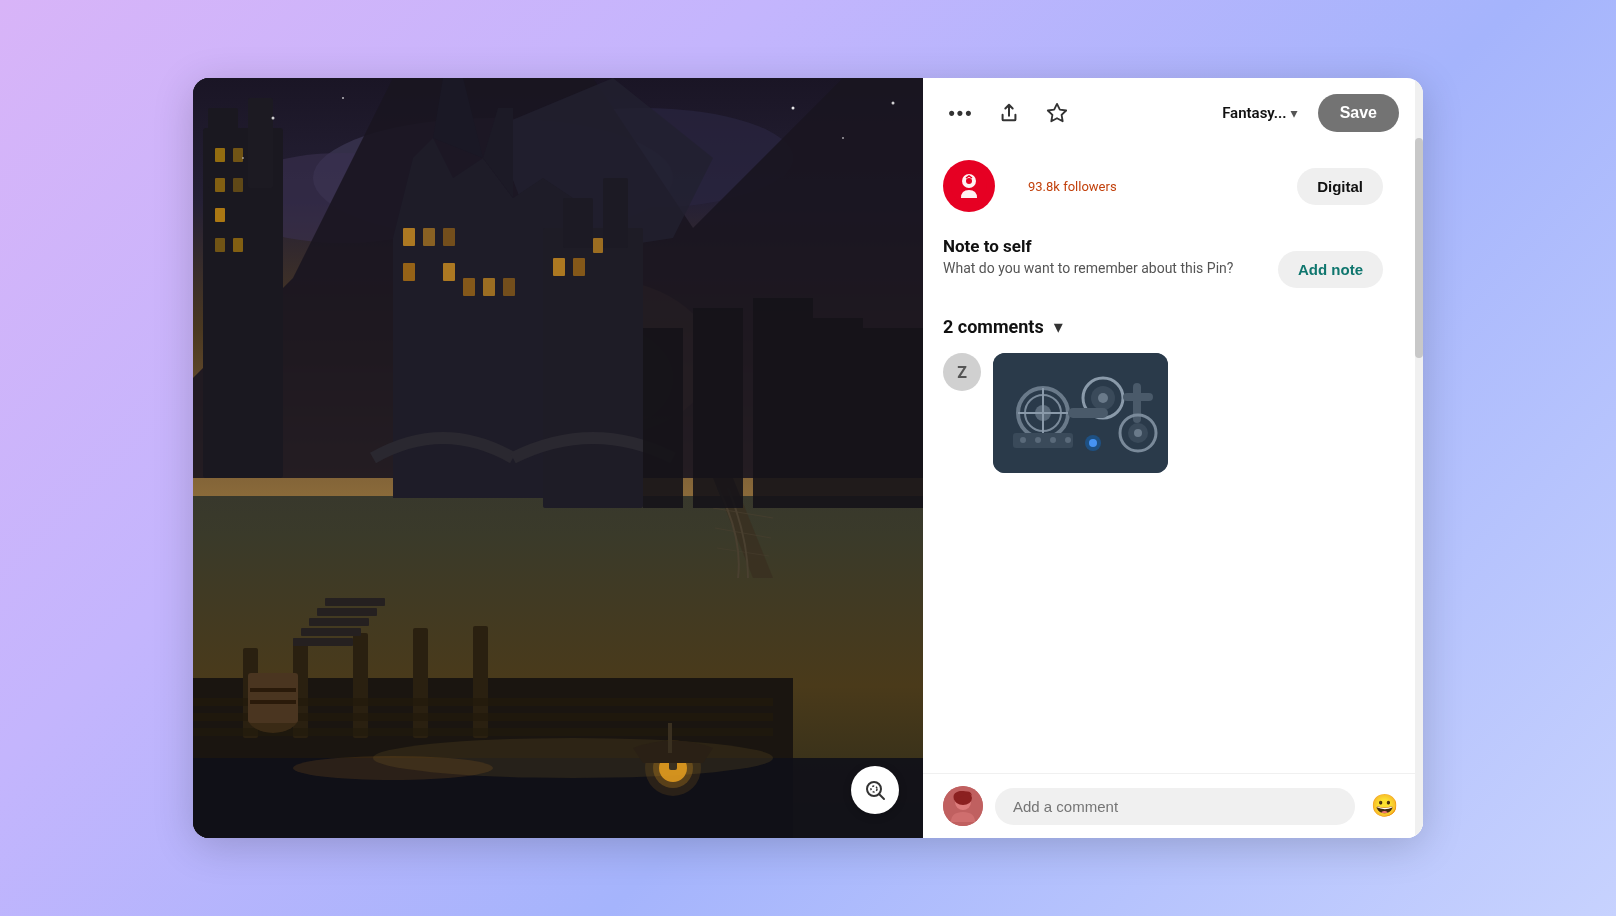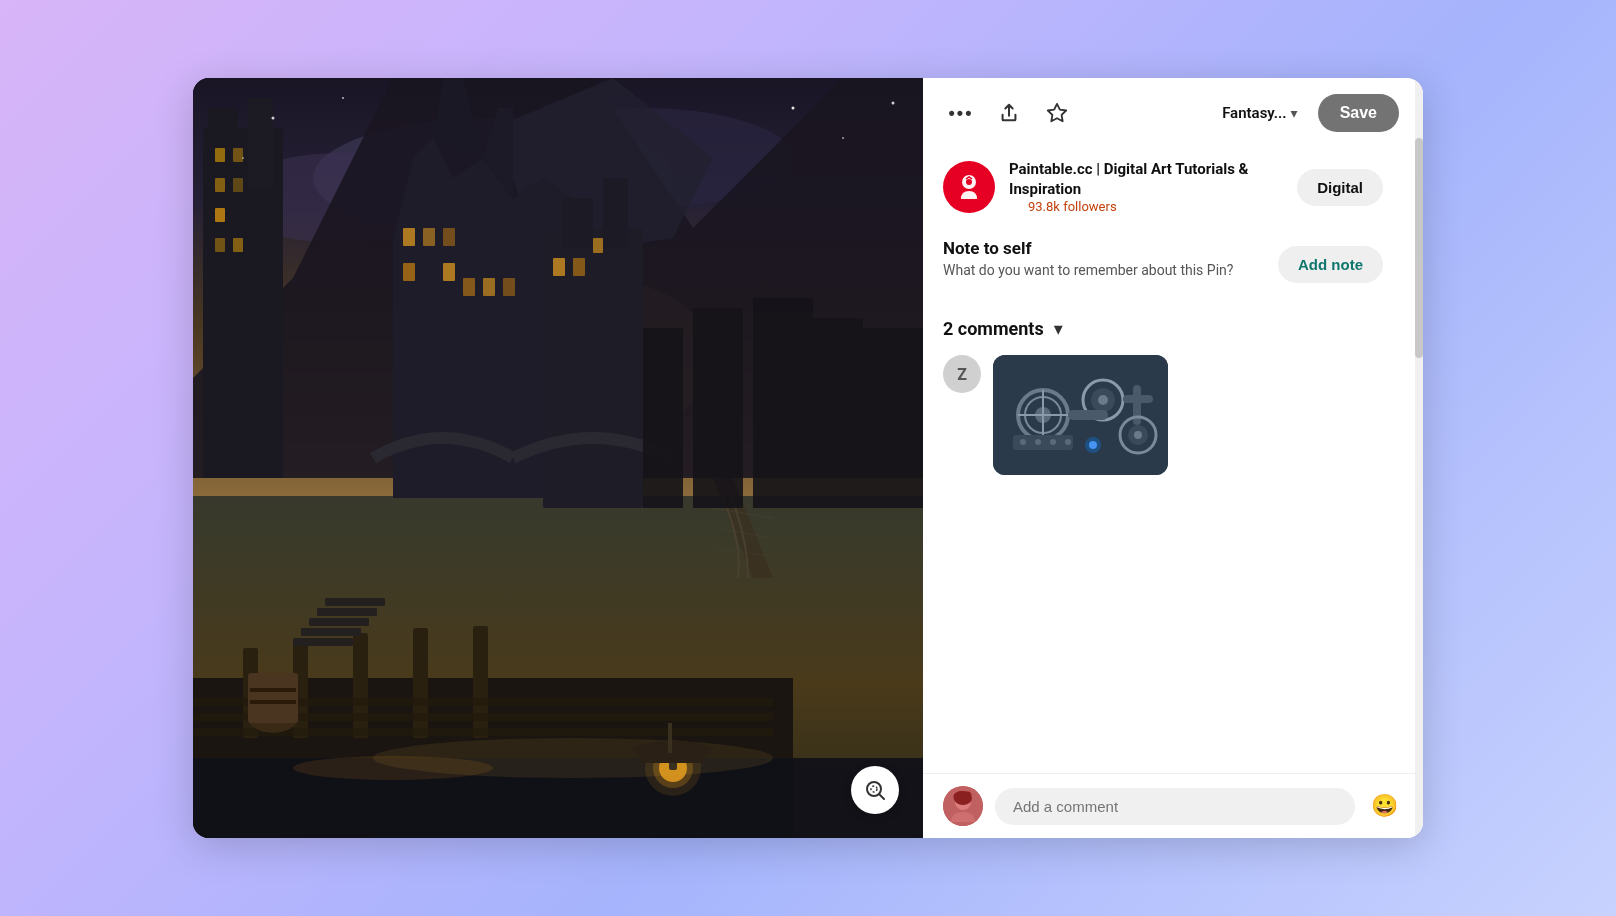--- a/index.html
+++ b/index.html
@@ -185,21 +185,21 @@
       padding: 10px 20px;
       font-size: 15px;
       font-weight: 600;
       cursor: pointer;
       color: #0f766e;
       display: block;
       margin-left: auto;
     }
     .note-row {
       display: flex;
-      align-items: center;
+      align-items: flex-end;
       justify-content: space-between;
       gap: 26px;
     }
     .note-text-block { flex: 1; }
     .comments-section {
       margin-top: 2px;
     }
     .comments-header {
       display: flex;
       align-items: center;
@@ -447,21 +447,20 @@
         <div class="creator-avatar">
           <svg width="36" height="36" viewBox="0 0 36 36" xmlns="http://www.w3.org/2000/svg">
             <circle cx="18" cy="18" r="18" fill="#e60023"></circle>
             <circle cx="18" cy="13" r="7" fill="#fff" opacity="0.95"></circle>
             <path d="M10,30 Q10,22 18,22 Q26,22 26,30" fill="#fff" opacity="0.95"></path>
             <circle cx="18" cy="13" r="3" fill="#e60023"></circle>
             <path d="M15,10 L18,8 L21,10" stroke="#e60023" stroke-width="1.5" fill="none"></path>
           </svg>
         </div>
         <div class="creator-info">
-          <div class="creator-name">Paintable.cc | Digital Art Tutorials &amp; Inspiration</div>
           <div class="creator-followers">93.8k followers</div>
         </div>
         <button class="follow-button">Digital</button>
       </div>
 
       <div class="note-section">
         <div class="note-row">
           <div class="note-text-block">
             <div class="note-title">Note to self</div>
             <div class="note-subtitle">What do you want to remember about this Pin?</div>

